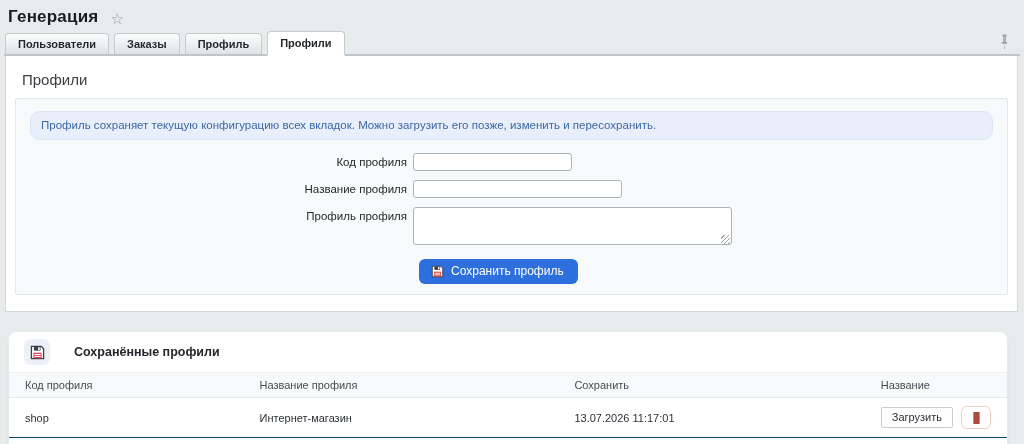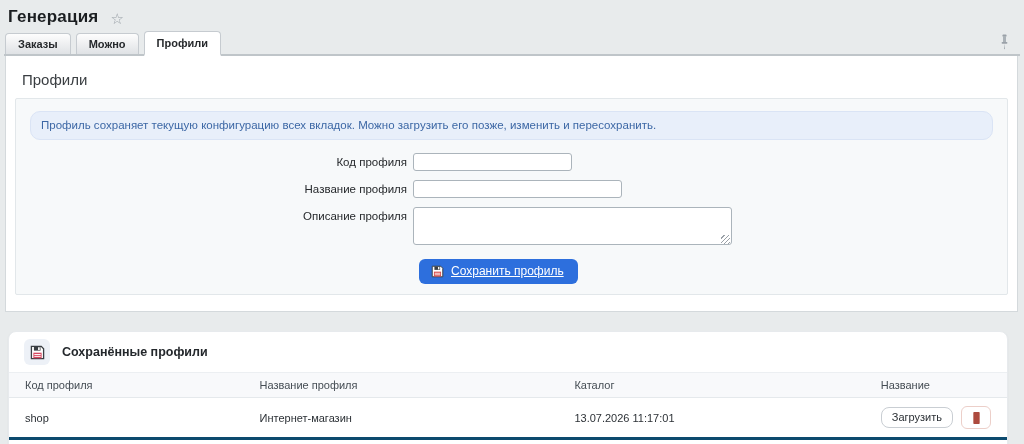--- a/index.html
+++ b/index.html
@@ -73,46 +73,45 @@
     position:absolute; right:2px; bottom:5px; width:9px; height:9px;
     background:repeating-linear-gradient(135deg, transparent 0 2px, #9aa1a8 2px 3px);
     cursor:nwse-resize;
   }
   .btn-row { margin-left:389px; margin-top:10px; }
   .btn-primary {
     display:inline-flex; align-items:center; gap:7px;
     background:#2d6fdd; color:#fff; border:none; border-radius:6px;
     font-size:12px; padding:5px 14px 6px 12px; cursor:pointer;
     font-family:"Liberation Sans","DejaVu Sans",sans-serif;
-    text-decoration:underline;
   }
 
   
   .card {
     margin:19px 16px 0 8px; background:#fff; border:1px solid #e7eaed;
     border-radius:8px; box-shadow:0 1px 2px rgba(40,50,60,.05);
     overflow:hidden;
   }
-  .card-header { display:flex; align-items:center; gap:12px; padding:7px 15px; height:40px; }
+  .card-header { display:flex; align-items:center; gap:24px; padding:7px 15px; height:40px; }
   .icon-box {
     width:26px; height:26px; border-radius:6px; background:#edf1f7;
     display:flex; align-items:center; justify-content:center; flex:none;
   }
   .card-title { font-size:12.5px; font-weight:bold; color:#24282c; }
   table.profiles { width:100%; border-collapse:collapse; font-size:11px; }
   table.profiles thead tr { background:#f8f9fb; }
   table.profiles th {
     text-align:left; font-weight:normal; color:#454d54;
     padding:6px 16px; border-top:1px solid #eceff2; border-bottom:1px solid #e5e9ec;
   }
-  table.profiles td { padding:8px 16px; color:#2c3136; border-bottom:3px solid #0c4a6e; }
+  table.profiles td { padding:8px 16px; color:#2c3136; border-bottom:1px solid #0c4a6e; }
   .col-code { width:240px; } .col-name { width:323px; } .col-upd { width:314px; }
   .actions { display:flex; align-items:center; gap:8px; }
   .btn-load {
-    background:#fff; border:1px solid #c9ced3; border-radius:8px;
+    background:#fff; border:1px solid #c9ced3; border-radius:2px;
     font-size:11px; color:#2c3136; padding:3px 10px 4px; cursor:pointer;
     font-family:"Liberation Sans","DejaVu Sans",sans-serif;
   }
   .btn-delete {
     background:#fff; border:1px solid #eccfc9; border-radius:6px;
     width:30px; height:23px; display:flex; align-items:center; justify-content:center;
     cursor:pointer;
   }
   .trash-glyph { width:7px; height:12px; background:linear-gradient(to right,#c8867b 0 1px,#ad4a3e 1px 6px,#c8867b 6px 7px); border-radius:1px; }
   .card-footer-pad { height:12px; }
@@ -120,22 +119,23 @@
 </head>
 <body>
 
 <div class="page-header">
   <span class="page-title">Генерация</span>
   <span class="fav-star">☆</span>
 </div>
 
 <div class="tabstrip-wrap">
   <div class="tabstrip">
+    <div class="tab">Пользователи</div>
     <div class="tab">Заказы</div>
-    <div class="tab">Можно</div>
+    <div class="tab">Профиль</div>
     <div class="tab active">Профили</div>
   </div>
   <span class="pin">
     <svg width="11" height="17" viewBox="0 0 11 17">
       <rect x="3.4" y="0.5" width="4.2" height="2.2" rx="1" fill="#9aa1a8"></rect>
       <rect x="4" y="2.4" width="3" height="6" fill="#aab1b7"></rect>
       <rect x="2.6" y="8" width="5.8" height="1.8" rx="0.8" fill="#9aa1a8"></rect>
       <path d="M5.5 9.8 L5.9 14.6 L5.5 15.6 L5.1 14.6 Z" fill="#9aa1a8"></path>
     </svg>
   </span>
@@ -150,21 +150,21 @@
     <div class="profile-form">
       <div class="form-row">
         <label>Код профиля</label>
         <input class="txt-input w-code" type="text" value="" style="">
       </div>
       <div class="form-row">
         <label>Название профиля</label>
         <input class="txt-input w-name" type="text" value="" style="">
       </div>
       <div class="form-row">
-        <label>Описание профиля</label>
+        <label>Профиль профиля</label>
         <span class="desc-wrap">
           <textarea class="txt-area" style=""></textarea>
           <span class="resize-grip"></span>
         </span>
       </div>
       <div class="btn-row">
         <button class="btn-primary">
           <span style="display:inline-flex;">
             <svg width="13" height="13" viewBox="0 0 16 16">
               <path d="M1.5 1.5 H12 L14.5 4 V14.5 H1.5 Z" fill="#ffffff" stroke="#3a3f44" stroke-width="1.2"></path>
@@ -195,21 +195,21 @@
       </svg>
     </span>
     <span class="card-title">Сохранённые профили</span>
   </div>
 
   <table class="profiles">
     <thead>
       <tr>
         <th class="col-code">Код профиля</th>
         <th class="col-name">Название профиля</th>
-        <th class="col-upd">Каталог</th>
+        <th class="col-upd">Сохранить</th>
         <th>Название</th>
       </tr>
     </thead>
     <tbody>
       <tr>
         <td>shop</td>
         <td>Интернет-магазин</td>
         <td>13.07.2026 11:17:01</td>
         <td>
           <span class="actions">

